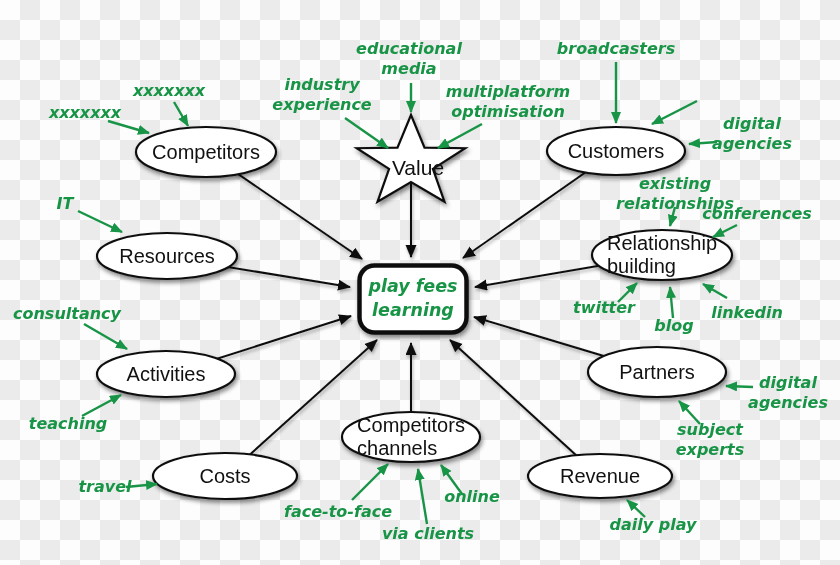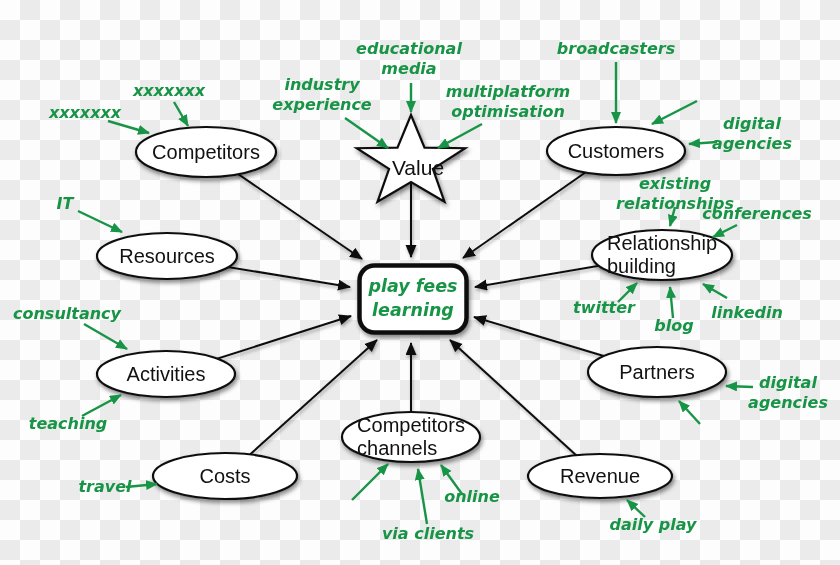--- a/index.html
+++ b/index.html
@@ -140,19 +140,22 @@
 agencies</div>
   <div class="ann" style="left:675px;top:194px">existing relationships</div>
   <div class="ann" style="left:757px;top:214px">conferences</div>
   <div class="ann" style="left:604px;top:308px">twitter</div>
   <div class="ann" style="left:674px;top:326px">blog</div>
   <div class="ann" style="left:747px;top:313px">linkedin</div>
   <div class="ann" style="left:65px;top:204px">IT</div>
   <div class="ann" style="left:67px;top:314px">consultancy</div>
   <div class="ann" style="left:68px;top:424px">teaching</div>
   <div class="ann" style="left:105px;top:487px">travel</div>
+  <div class="ann" style="left:338px;top:512px">face-to-face</div>
   <div class="ann" style="left:428px;top:534px">via clients</div>
   <div class="ann" style="left:472px;top:497px">online</div>
   <div class="ann" style="left:788px;top:393px">digital
 agencies</div>
+  <div class="ann" style="left:710px;top:440px">subject
+experts</div>
   <div class="ann" style="left:653px;top:525px">daily play</div>
 
 </div>
 
 </body></html>

